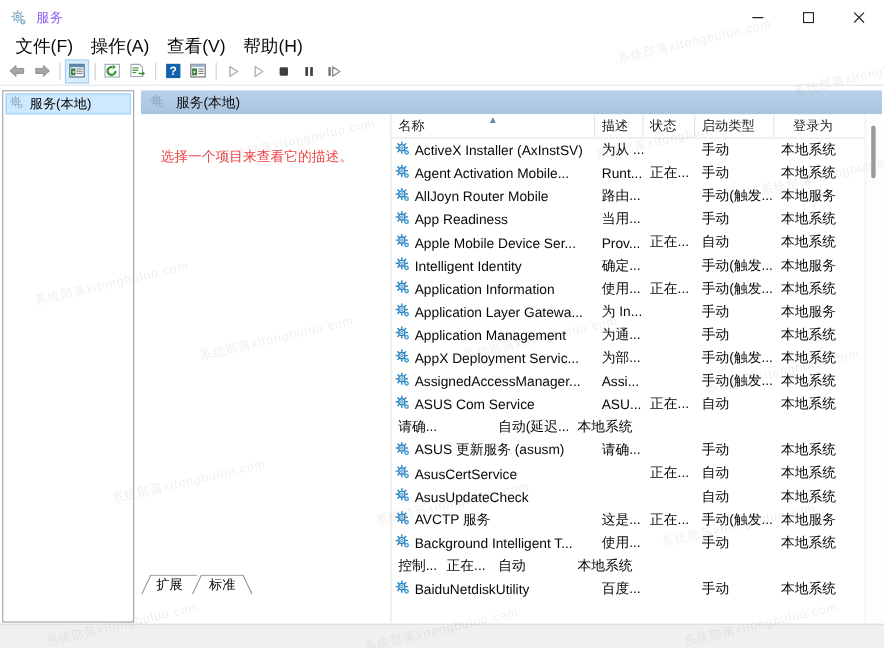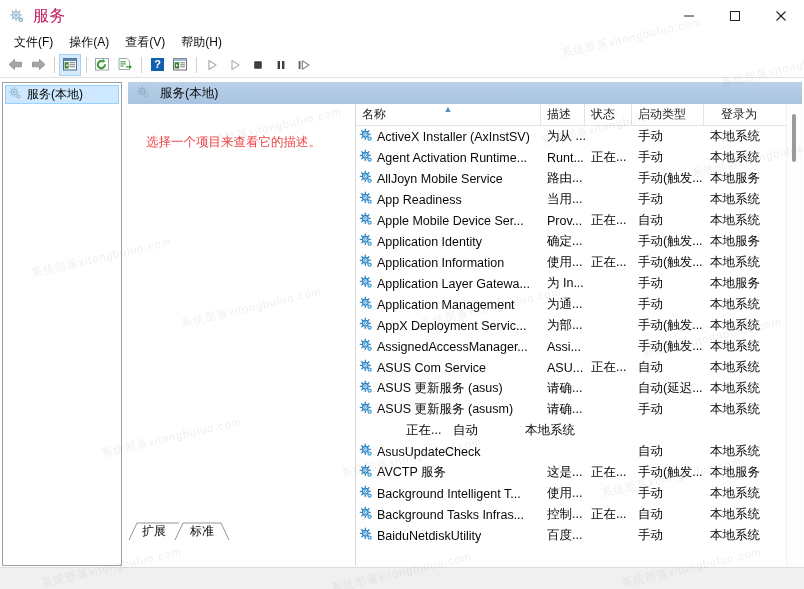--- a/index.html
+++ b/index.html
@@ -36,22 +36,22 @@
     align-items: center;
   }
   #title-icon {
     margin-left: 9px;
     width: 16px; height: 16px;
     flex: 0 0 auto;
     position: relative;
   }
   #title-text {
     margin-left: 8px;
-    font-size: 16px;
-    color: #be185d;
+    font-size: 12px;
+    color: #8b5cf6;
     letter-spacing: .3px;
   }
   .wbtns {
     position: absolute;
     right: 0; top: 0;
     height: 32px;
     display: flex;
   }
   .wbtn {
     width: 46px; height: 32px;
@@ -66,21 +66,21 @@
     position: absolute;
     left: 0; top: 32px;
     width: 804px; height: 20px;
     background: #ffffff;
     display: flex;
     align-items: center;
     padding-left: 6px;
     box-sizing: border-box;
   }
   .menu-item {
-    font-size: 12px;
+    font-size: 16px;
     color: #0a0a0a;
     padding: 2px 8px;
     white-space: nowrap;
   }
 
   
   #toolbar {
     position: absolute;
     left: 0; top: 52px;
     width: 804px; height: 26px;
@@ -572,42 +572,42 @@
                       <circle cx="7.2" cy="7.2" r="3.2"></circle>
                     </g>
                     <circle cx="7.2" cy="7.2" r="1.3" fill="#ffffff" stroke="#2f86c5" stroke-width="1"></circle>
                     <g stroke="#2f86c5" stroke-width="1.5" stroke-linecap="round">
                       <path d="M7.2 1.4v1.5M7.2 11.5v1.5M1.4 7.2h1.5M11.5 7.2h1.5"></path>
                       <path d="M3.1 3.1l1.1 1.1M10.2 10.2l1.1 1.1M11.3 3.1l-1.1 1.1M4.2 10.2l-1.1 1.1"></path>
                     </g>
                     <circle cx="12.1" cy="12.1" r="2.5" fill="#4a9fd4"></circle>
                     <circle cx="12.1" cy="12.1" r="0.95" fill="#ffffff"></circle>
                   </svg></span>
-                <span class="svcname">Agent Activation Runtime...</span>
+                <span class="svcname">Agent Activation Mobile...</span>
               </div>
               <div class="cell c-desc">Runt...</div>
               <div class="cell c-stat">正在...</div>
               <div class="cell c-start">手动</div>
               <div class="cell c-logon">本地系统</div>
             </div>
             <div class="row">
               <div class="cell c-name">
                 <span><svg class="gear" viewBox="0 0 16 16">
                     <g fill="none" stroke="#2f86c5" stroke-width="1.5">
                       <circle cx="7.2" cy="7.2" r="3.2"></circle>
                     </g>
                     <circle cx="7.2" cy="7.2" r="1.3" fill="#ffffff" stroke="#2f86c5" stroke-width="1"></circle>
                     <g stroke="#2f86c5" stroke-width="1.5" stroke-linecap="round">
                       <path d="M7.2 1.4v1.5M7.2 11.5v1.5M1.4 7.2h1.5M11.5 7.2h1.5"></path>
                       <path d="M3.1 3.1l1.1 1.1M10.2 10.2l1.1 1.1M11.3 3.1l-1.1 1.1M4.2 10.2l-1.1 1.1"></path>
                     </g>
                     <circle cx="12.1" cy="12.1" r="2.5" fill="#4a9fd4"></circle>
                     <circle cx="12.1" cy="12.1" r="0.95" fill="#ffffff"></circle>
                   </svg></span>
-                <span class="svcname">AllJoyn Mobile Service</span>
+                <span class="svcname">AllJoyn Router Mobile</span>
               </div>
               <div class="cell c-desc">路由...</div>
               <div class="cell c-stat"></div>
               <div class="cell c-start">手动(触发...</div>
               <div class="cell c-logon">本地服务</div>
             </div>
             <div class="row">
               <div class="cell c-name">
                 <span><svg class="gear" viewBox="0 0 16 16">
                     <g fill="none" stroke="#2f86c5" stroke-width="1.5">
@@ -656,21 +656,21 @@
                       <circle cx="7.2" cy="7.2" r="3.2"></circle>
                     </g>
                     <circle cx="7.2" cy="7.2" r="1.3" fill="#ffffff" stroke="#2f86c5" stroke-width="1"></circle>
                     <g stroke="#2f86c5" stroke-width="1.5" stroke-linecap="round">
                       <path d="M7.2 1.4v1.5M7.2 11.5v1.5M1.4 7.2h1.5M11.5 7.2h1.5"></path>
                       <path d="M3.1 3.1l1.1 1.1M10.2 10.2l1.1 1.1M11.3 3.1l-1.1 1.1M4.2 10.2l-1.1 1.1"></path>
                     </g>
                     <circle cx="12.1" cy="12.1" r="2.5" fill="#4a9fd4"></circle>
                     <circle cx="12.1" cy="12.1" r="0.95" fill="#ffffff"></circle>
                   </svg></span>
-                <span class="svcname">Application Identity</span>
+                <span class="svcname">Intelligent Identity</span>
               </div>
               <div class="cell c-desc">确定...</div>
               <div class="cell c-stat"></div>
               <div class="cell c-start">手动(触发...</div>
               <div class="cell c-logon">本地服务</div>
             </div>
             <div class="row">
               <div class="cell c-name">
                 <span><svg class="gear" viewBox="0 0 16 16">
                     <g fill="none" stroke="#2f86c5" stroke-width="1.5">
@@ -790,35 +790,20 @@
                     <circle cx="12.1" cy="12.1" r="0.95" fill="#ffffff"></circle>
                   </svg></span>
                 <span class="svcname">ASUS Com Service</span>
               </div>
               <div class="cell c-desc">ASU...</div>
               <div class="cell c-stat">正在...</div>
               <div class="cell c-start">自动</div>
               <div class="cell c-logon">本地系统</div>
             </div>
             <div class="row">
-              <div class="cell c-name">
-                <span><svg class="gear" viewBox="0 0 16 16">
-                    <g fill="none" stroke="#2f86c5" stroke-width="1.5">
-                      <circle cx="7.2" cy="7.2" r="3.2"></circle>
-                    </g>
-                    <circle cx="7.2" cy="7.2" r="1.3" fill="#ffffff" stroke="#2f86c5" stroke-width="1"></circle>
-                    <g stroke="#2f86c5" stroke-width="1.5" stroke-linecap="round">
-                      <path d="M7.2 1.4v1.5M7.2 11.5v1.5M1.4 7.2h1.5M11.5 7.2h1.5"></path>
-                      <path d="M3.1 3.1l1.1 1.1M10.2 10.2l1.1 1.1M11.3 3.1l-1.1 1.1M4.2 10.2l-1.1 1.1"></path>
-                    </g>
-                    <circle cx="12.1" cy="12.1" r="2.5" fill="#4a9fd4"></circle>
-                    <circle cx="12.1" cy="12.1" r="0.95" fill="#ffffff"></circle>
-                  </svg></span>
-                <span class="svcname">ASUS 更新服务 (asus)</span>
-              </div>
               <div class="cell c-desc">请确...</div>
               <div class="cell c-stat"></div>
               <div class="cell c-start">自动(延迟...</div>
               <div class="cell c-logon">本地系统</div>
             </div>
             <div class="row">
               <div class="cell c-name">
                 <span><svg class="gear" viewBox="0 0 16 16">
                     <g fill="none" stroke="#2f86c5" stroke-width="1.5">
                       <circle cx="7.2" cy="7.2" r="3.2"></circle>
@@ -832,20 +817,35 @@
                     <circle cx="12.1" cy="12.1" r="0.95" fill="#ffffff"></circle>
                   </svg></span>
                 <span class="svcname">ASUS 更新服务 (asusm)</span>
               </div>
               <div class="cell c-desc">请确...</div>
               <div class="cell c-stat"></div>
               <div class="cell c-start">手动</div>
               <div class="cell c-logon">本地系统</div>
             </div>
             <div class="row">
+              <div class="cell c-name">
+                <span><svg class="gear" viewBox="0 0 16 16">
+                    <g fill="none" stroke="#2f86c5" stroke-width="1.5">
+                      <circle cx="7.2" cy="7.2" r="3.2"></circle>
+                    </g>
+                    <circle cx="7.2" cy="7.2" r="1.3" fill="#ffffff" stroke="#2f86c5" stroke-width="1"></circle>
+                    <g stroke="#2f86c5" stroke-width="1.5" stroke-linecap="round">
+                      <path d="M7.2 1.4v1.5M7.2 11.5v1.5M1.4 7.2h1.5M11.5 7.2h1.5"></path>
+                      <path d="M3.1 3.1l1.1 1.1M10.2 10.2l1.1 1.1M11.3 3.1l-1.1 1.1M4.2 10.2l-1.1 1.1"></path>
+                    </g>
+                    <circle cx="12.1" cy="12.1" r="2.5" fill="#4a9fd4"></circle>
+                    <circle cx="12.1" cy="12.1" r="0.95" fill="#ffffff"></circle>
+                  </svg></span>
+                <span class="svcname">AsusCertService</span>
+              </div>
               <div class="cell c-desc"></div>
               <div class="cell c-stat">正在...</div>
               <div class="cell c-start">自动</div>
               <div class="cell c-logon">本地系统</div>
             </div>
             <div class="row">
               <div class="cell c-name">
                 <span><svg class="gear" viewBox="0 0 16 16">
                     <g fill="none" stroke="#2f86c5" stroke-width="1.5">
                       <circle cx="7.2" cy="7.2" r="3.2"></circle>
@@ -901,35 +901,20 @@
                     <circle cx="12.1" cy="12.1" r="0.95" fill="#ffffff"></circle>
                   </svg></span>
                 <span class="svcname">Background Intelligent T...</span>
               </div>
               <div class="cell c-desc">使用...</div>
               <div class="cell c-stat"></div>
               <div class="cell c-start">手动</div>
               <div class="cell c-logon">本地系统</div>
             </div>
             <div class="row">
-              <div class="cell c-name">
-                <span><svg class="gear" viewBox="0 0 16 16">
-                    <g fill="none" stroke="#2f86c5" stroke-width="1.5">
-                      <circle cx="7.2" cy="7.2" r="3.2"></circle>
-                    </g>
-                    <circle cx="7.2" cy="7.2" r="1.3" fill="#ffffff" stroke="#2f86c5" stroke-width="1"></circle>
-                    <g stroke="#2f86c5" stroke-width="1.5" stroke-linecap="round">
-                      <path d="M7.2 1.4v1.5M7.2 11.5v1.5M1.4 7.2h1.5M11.5 7.2h1.5"></path>
-                      <path d="M3.1 3.1l1.1 1.1M10.2 10.2l1.1 1.1M11.3 3.1l-1.1 1.1M4.2 10.2l-1.1 1.1"></path>
-                    </g>
-                    <circle cx="12.1" cy="12.1" r="2.5" fill="#4a9fd4"></circle>
-                    <circle cx="12.1" cy="12.1" r="0.95" fill="#ffffff"></circle>
-                  </svg></span>
-                <span class="svcname">Background Tasks Infras...</span>
-              </div>
               <div class="cell c-desc">控制...</div>
               <div class="cell c-stat">正在...</div>
               <div class="cell c-start">自动</div>
               <div class="cell c-logon">本地系统</div>
             </div>
             <div class="row">
               <div class="cell c-name">
                 <span><svg class="gear" viewBox="0 0 16 16">
                     <g fill="none" stroke="#2f86c5" stroke-width="1.5">
                       <circle cx="7.2" cy="7.2" r="3.2"></circle>

